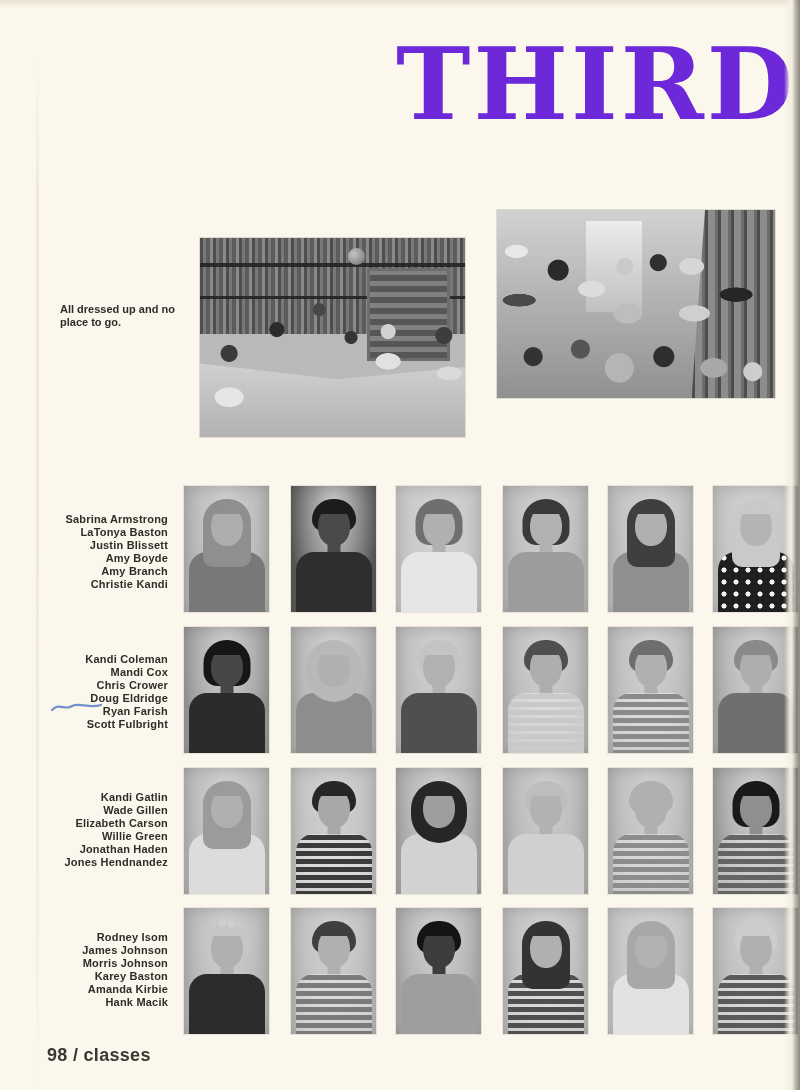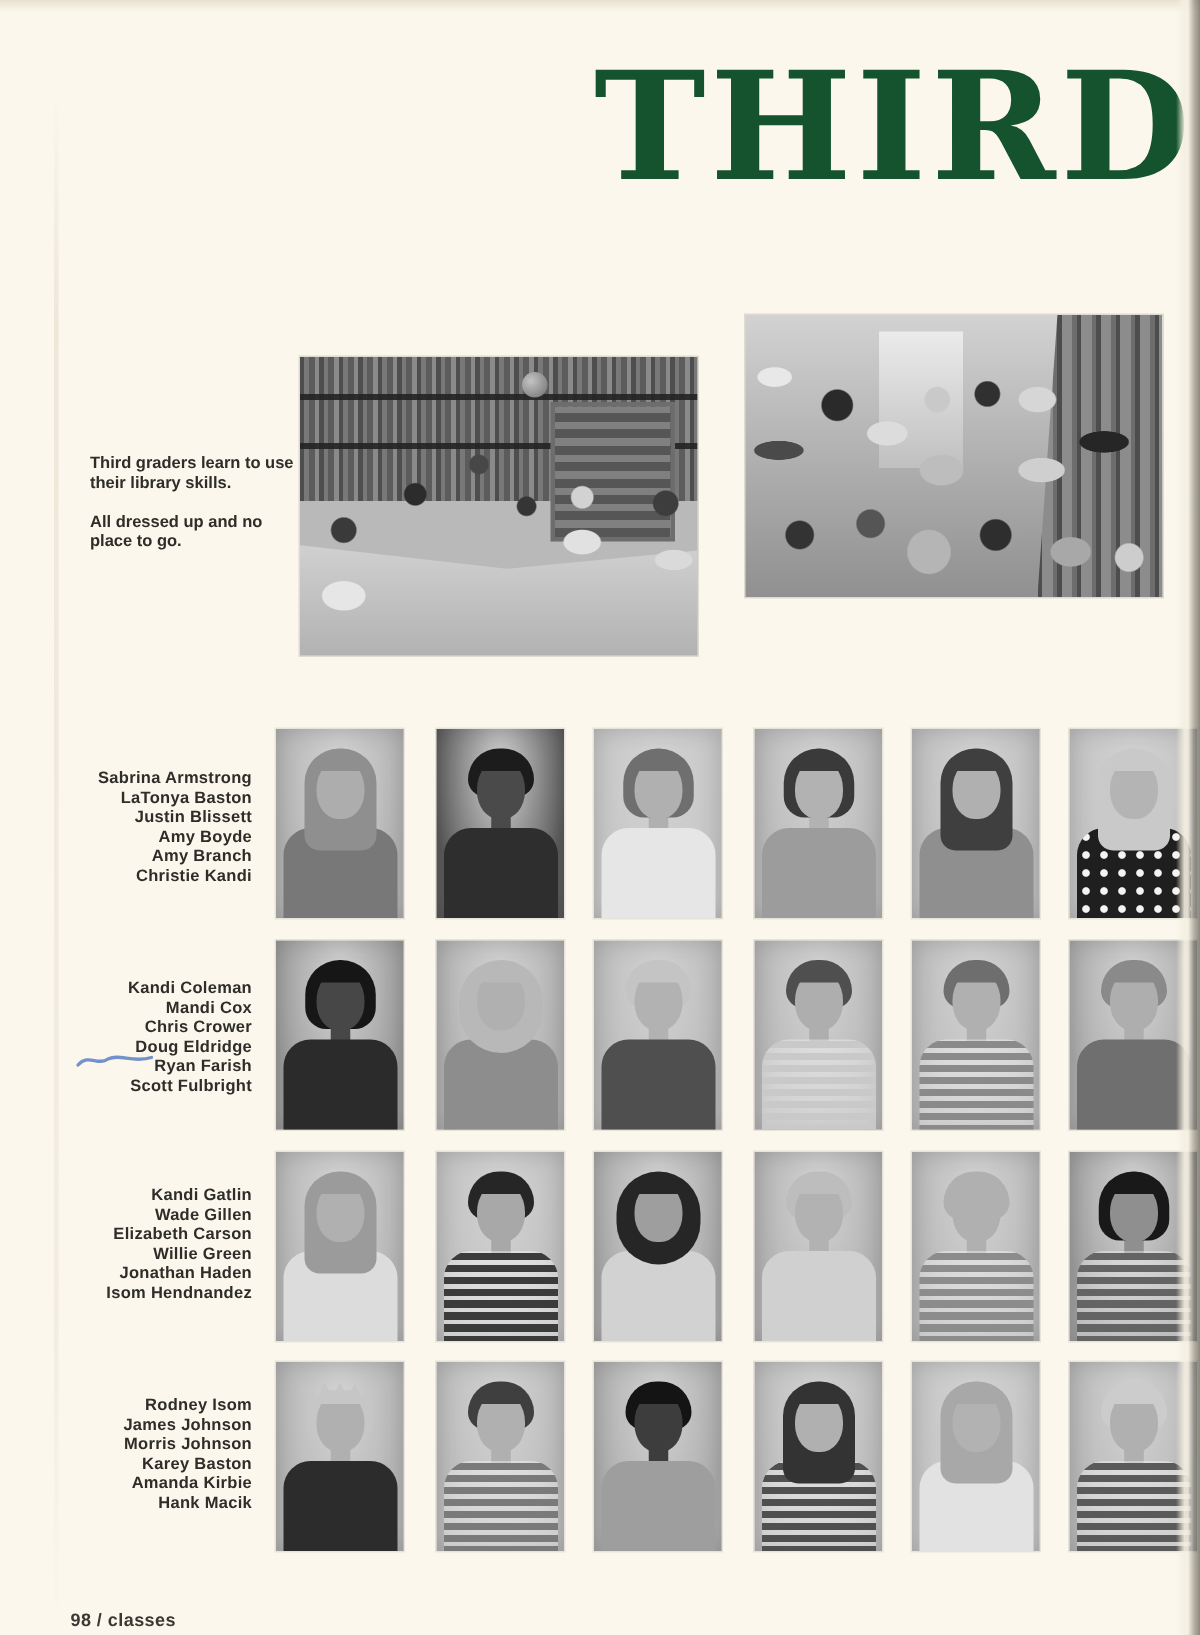--- a/index.html
+++ b/index.html
@@ -9,21 +9,21 @@
   
   .edge-top{position:absolute;left:0;top:0;width:100%;height:8px;
     background:linear-gradient(180deg,rgba(196,184,158,.35),rgba(196,184,158,0));}
   .edge-right{position:absolute;right:0;top:0;width:16px;height:100%;z-index:60;
     background:linear-gradient(90deg,rgba(130,125,112,0) 0%,rgba(244,239,226,.9) 35%,rgba(244,239,226,.9) 50%,rgba(125,121,110,.55) 75%,rgba(92,89,79,.7) 100%);}
   .crease-left{position:absolute;left:36px;top:60px;bottom:0;width:3px;z-index:5;
     background:linear-gradient(180deg,rgba(165,152,128,0),rgba(165,152,128,.16) 15%,rgba(165,152,128,.10) 80%,rgba(165,152,128,0));}
 
   
   .headline{position:absolute;left:396px;top:34px;font-family:"DejaVu Serif","Liberation Serif",serif;
-    font-weight:bold;font-size:100px;line-height:1.0;letter-spacing:3px;color:#14532d;}
+    font-weight:bold;font-size:100px;line-height:1.0;letter-spacing:3px;color:#6d28d9;}
 
   
   .caption{position:absolute;left:60px;top:303px;width:138px;color:#2e2d29;
     font-size:11px;line-height:13px;font-weight:bold;}
   .caption p{margin:0 0 13px 0;}
   .names{position:absolute;left:28px;width:140px;text-align:right;color:#2e2d29;}
   .name-line{font-size:11px;line-height:13px;font-weight:bold;letter-spacing:.2px;white-space:nowrap;}
 
   
   .pen-mark{position:absolute;left:50px;top:699px;z-index:7;}
@@ -89,34 +89,33 @@
   .portrait.curly .hair{height:62px;width:56px;border-radius:28px;z-index:4;}
   .portrait.spiky .hair{height:34px;border-radius:0;
     clip-path:polygon(0 45%,7% 12%,15% 38%,27% 0,38% 32%,50% 2%,62% 30%,73% 5%,84% 34%,94% 14%,100% 45%,100% 100%,0 100%);}
   .portrait .head{position:absolute;left:50%;top:20px;width:32px;height:40px;transform:translateX(-50%);
     border-radius:50% 50% 46% 46%;z-index:5;}
   .portrait .bangs{position:absolute;left:50%;top:19px;width:30px;height:9px;transform:translateX(-50%);
     border-radius:14px 14px 5px 5px;z-index:6;}
   .portrait .shoulders{position:absolute;left:50%;top:66px;width:76px;height:62px;transform:translateX(-50%);
     border-radius:18px 18px 0 0;z-index:3;}
 
-  .footer{position:absolute;left:47px;top:1045px;font-size:12px;font-weight:bold;color:#3a3833;letter-spacing:.3px;margin-top:28px;}
+  .footer{position:absolute;left:47px;top:1045px;font-size:18px;font-weight:bold;color:#3a3833;letter-spacing:.3px;}
 </style>
 </head>
 <body>
 
 <div class="page">
 
   <div class="edge-top"></div>
   <div class="crease-left"></div>
 
   <h1 class="headline" style="margin:0;">THIRD</h1>
 
   <div class="caption">
-    <p>Third graders learn to use their library skills.</p>
     <p>All dressed up and no place to go.</p>
   </div>
 
   <div class="photo library">
     <div class="lib-shelves"></div>
     <div class="lib-cabinet"></div>
     <div class="lib-globe"></div>
     <div class="lib-table"></div>
     <div class="lib-kids"></div>
   </div>
@@ -227,21 +226,21 @@
         <div class="shoulders" style="background: rgb(111, 111, 111);"></div>
         <div class="head" style="background: rgb(174, 174, 174);"></div>
         <div class="bangs" style="background: rgb(138, 138, 138);"></div>
       </div>
       <div class="names" style="top: 791px;">
         <div class="name-line">Kandi Gatlin</div>
         <div class="name-line">Wade Gillen</div>
         <div class="name-line">Elizabeth Carson</div>
         <div class="name-line">Willie Green</div>
         <div class="name-line">Jonathan Haden</div>
-        <div class="name-line">Isom Hendnandez</div>
+        <div class="name-line">Jones Hendnandez</div>
       </div>
       <div class="portrait long" title="Kandi Gatlin" style="left: 184px; top: 768px; --bd: #b5b5b5;">
         <div class="neck" style="background: rgb(176, 176, 176);"></div>
         <div class="hair" style="background: rgb(155, 155, 155);"></div>
         <div class="shoulders" style="background: rgb(220, 220, 220);"></div>
         <div class="head" style="background: rgb(176, 176, 176);"></div>
         <div class="bangs" style="background: rgb(155, 155, 155);"></div>
       </div>
       <div class="portrait short" title="Wade Gillen" style="left: 291px; top: 768px; --bd: #bfbfbf;">
         <div class="neck" style="background: rgb(168, 168, 168);"></div>

